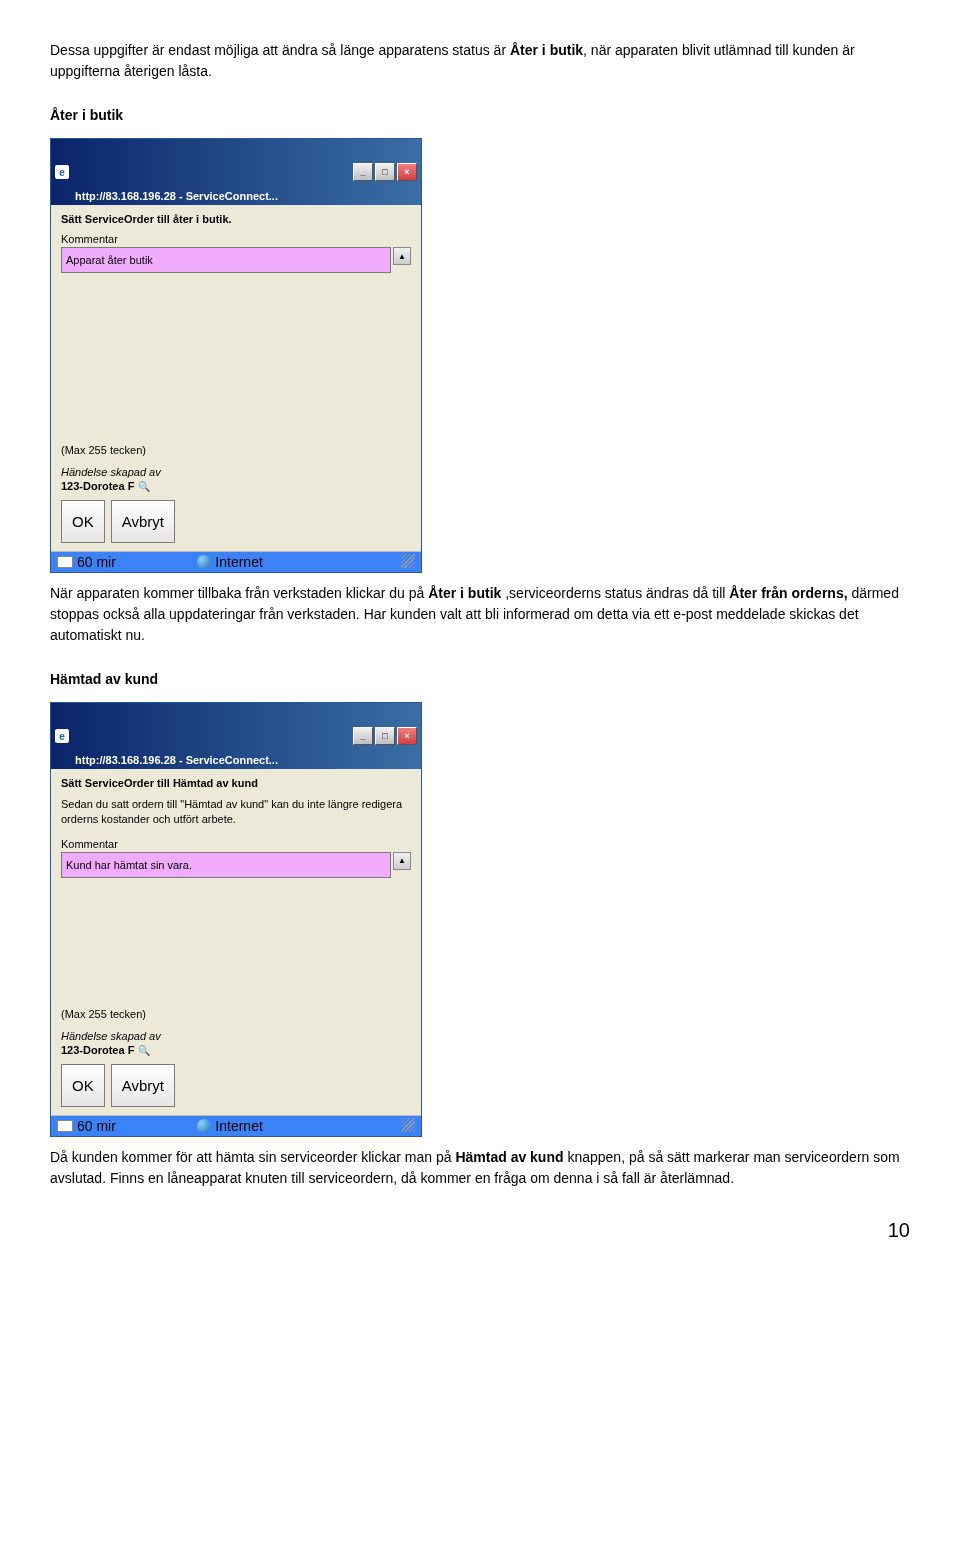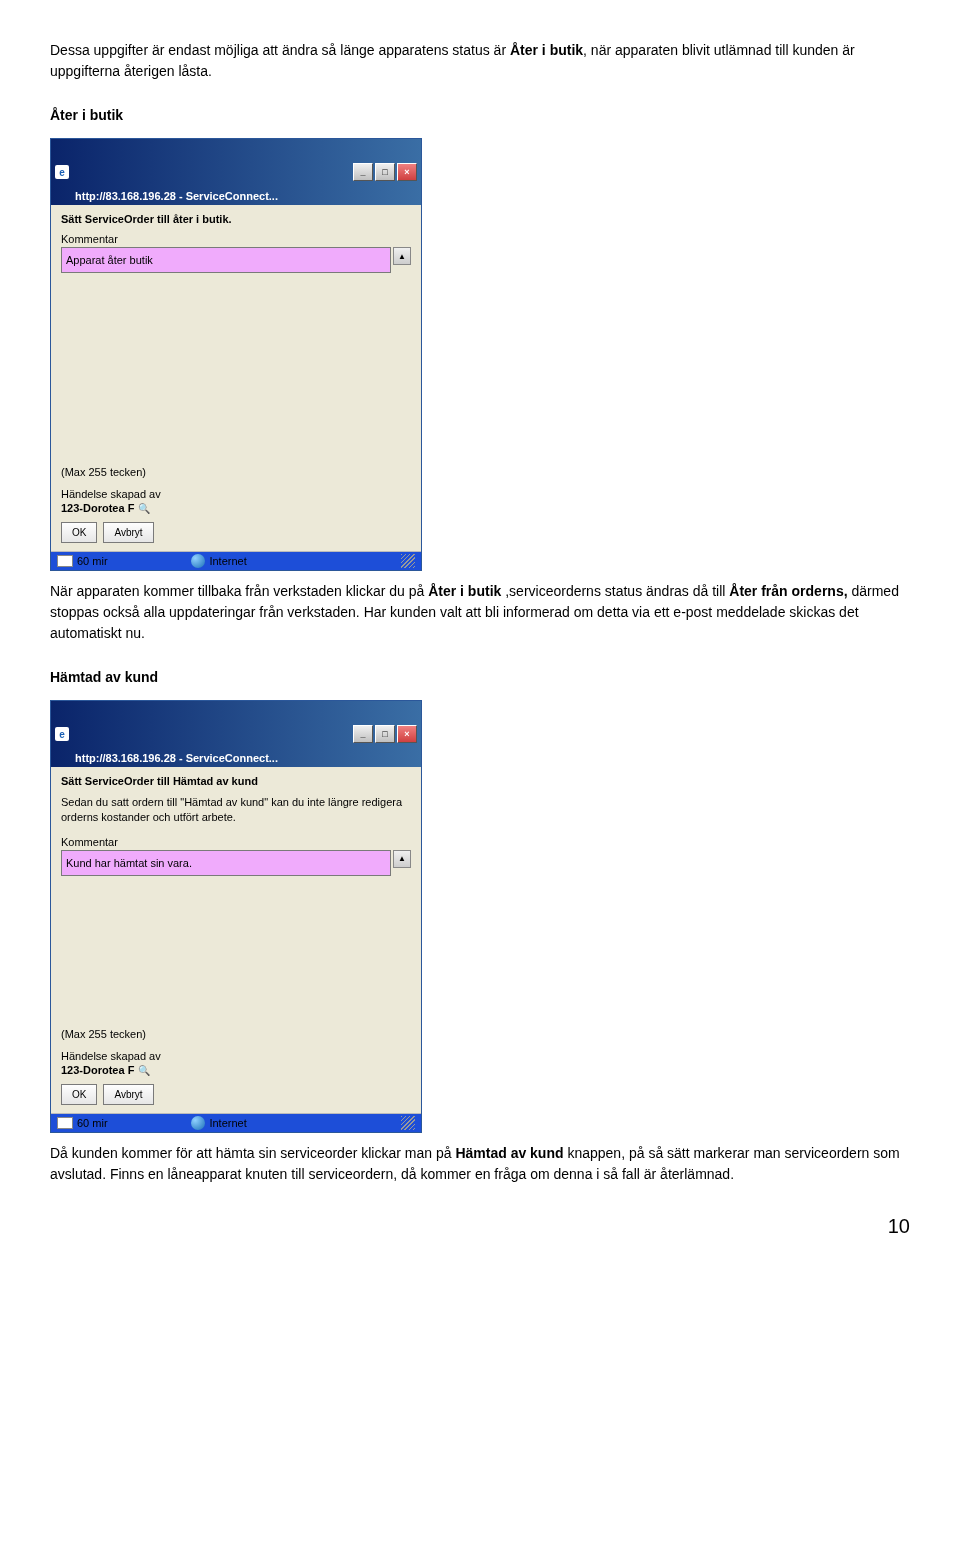--- a/index.html
+++ b/index.html
@@ -123,49 +123,50 @@
     justify-content: center;
     font-size: 8px;
   }
   .spacer { flex: 1; }
   .maxchars {
     margin-top: 6px;
     margin-bottom: 10px;
   }
   .created-by {
     margin-bottom: 2px;
+    font-style: italic;
   }
   .created-name {
     font-weight: bold;
     margin-bottom: 8px;
     display: flex;
     align-items: center;
     gap: 4px;
   }
   .mag-icon {
     font-size: 10px;
     font-weight: normal;
   }
   .dialog-buttons {
     display: flex;
     gap: 6px;
   }
   .dlg-btn {
     border: 1px solid #7a7a7a;
     background: linear-gradient(#fefefe, #e6e6e6);
-    padding: 4px 10px;
-    font-size: 10px;
+    padding: 12px 10px;
+    font-size: 15px;
     cursor: pointer;
   }
   .statusbar {
     border-top: 1px solid #bbb;
-    background: #1d4ed8;
-    display: flex;
-    align-items: center;
-    font-size: 11px;
+    background: #3b82f6;
+    display: flex;
+    align-items: flex-start;
+    font-size: 14px;
     padding: 2px 6px;
   }
   .status-left {
     display: flex;
     align-items: center;
     gap: 4px;
   }
   .status-icon {
     width: 14px;
     height: 10px;

